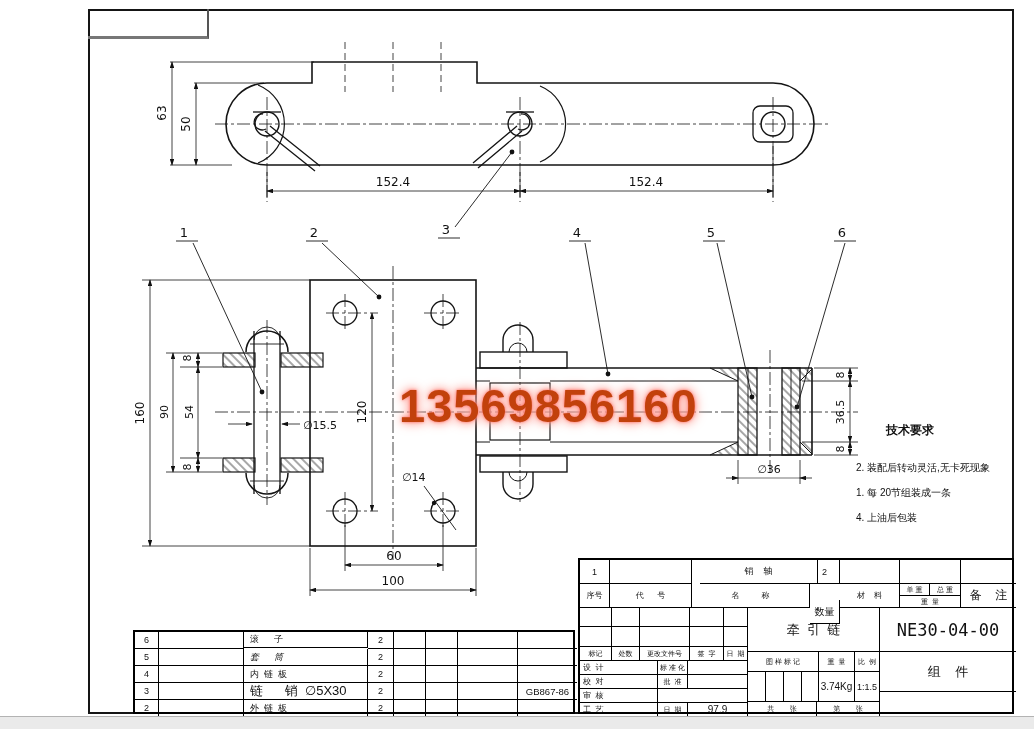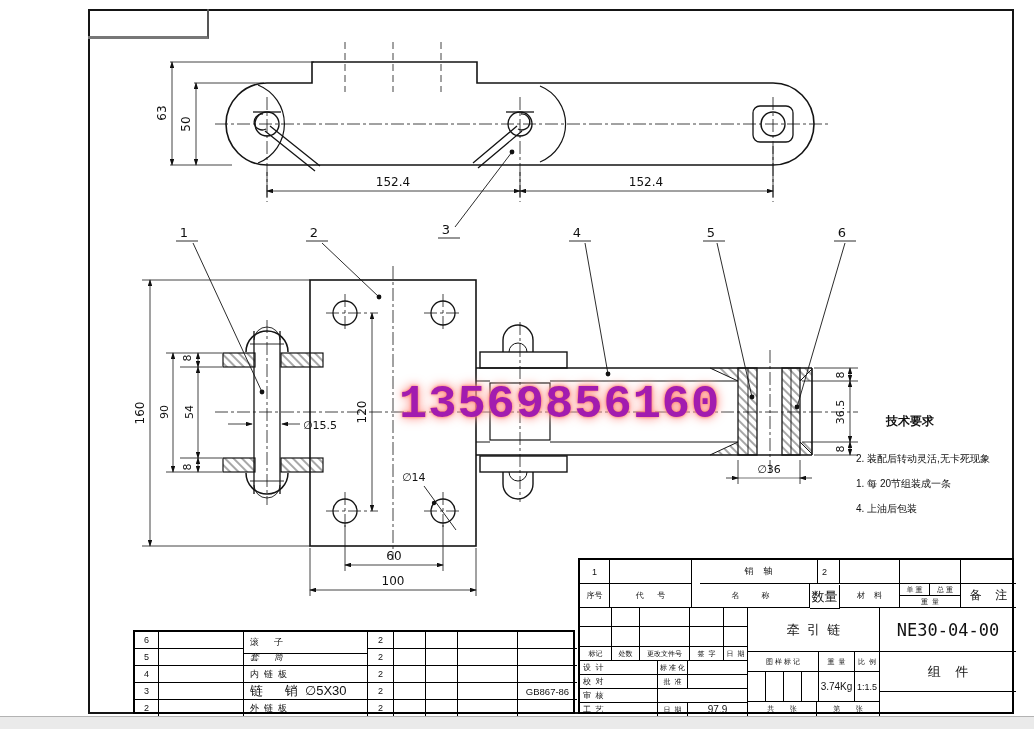--- a/index.html
+++ b/index.html
@@ -4,24 +4,24 @@
 <style>
   html,body{margin:0;padding:0;}
   body{width:1034px;height:729px;position:relative;background:#fff;overflow:hidden;
        font-family:"Liberation Sans","DejaVu Sans",sans-serif;color:#111;}
   .abs{position:absolute;box-sizing:border-box;}
   
   #frame{left:88px;top:9px;width:926px;height:705px;border:2px solid #151515;}
   #notch{left:88px;top:9px;width:121px;height:30px;border-right:2px solid #555;border-bottom:3px solid #777;}
   #bottombar{left:0;top:716px;width:1034px;height:13px;background:#eaeaea;border-top:1px solid #b3b3b3;}
   
-  #watermark{left:399px;top:378px;font-size:47px;font-weight:bold;color:#a21caf;letter-spacing:1px;
-     text-shadow:0 0 3px #ff6a5e,0 0 9px #ff968c,0 0 14px #ffb9b2;z-index:60;font-family:Liberation Mono, monospace;}
+  #watermark{left:399px;top:378px;font-size:47px;font-weight:bold;color:#c2410c;letter-spacing:1px;
+     text-shadow:0 0 3px #ff6a5e,0 0 9px #ff968c,0 0 14px #ffb9b2;z-index:60;font-family:Liberation Sans, sans-serif;}
   
-  #tech{left:856px;top:413px;width:156px;z-index:5;}
+  #tech{left:856px;top:422px;width:156px;z-index:5;}
   #tech .t-title{font-size:12px;font-weight:bold;margin-left:30px;margin-bottom:22px;}
   #tech .t-item{font-size:10px;margin-bottom:11px;white-space:pre;}
   
   .cell{position:absolute;box-sizing:border-box;border-right:1px solid #000;border-bottom:1px solid #000;
         display:flex;align-items:center;justify-content:center;font-size:9px;white-space:pre;overflow:hidden;}
   .cell.left{justify-content:flex-start;padding-left:3px;}
   .tblbox{position:absolute;box-sizing:border-box;border:2px solid #000;background:transparent;}
   svg text{font-family:"DejaVu Sans",sans-serif;fill:#111;}
   .dimtxt{font-size:12px;}
   .dimtxt-s{font-size:11px;}
@@ -227,21 +227,21 @@
   <div class="t-title">技术要求</div>
   <div class="t-item">2. 装配后转动灵活,无卡死现象</div>
   <div class="t-item">1. 每 20节组装成一条</div>
   <div class="t-item">4. 上油后包装</div>
 </div>
 
 <div class="tblbox" style="left:133px;top:630px;width:442px;height:84px;">
 
   <div class="cell" style="left:0;top:0;width:24px;height:17px;">6</div>
   <div class="cell" style="left:24px;top:0;width:85px;height:17px;"></div>
-  <div class="cell left" style="left:109px;top:0;width:124px;height:22px;padding-left:6px;">滚      子</div>
+  <div class="cell left" style="left:109px;top:0;width:124px;height:16px;padding-left:6px;">滚      子</div>
   <div class="cell" style="left:233px;top:0;width:26px;height:17px;">2</div>
   <div class="cell" style="left:259px;top:0;width:32px;height:17px;"></div>
   <div class="cell" style="left:291px;top:0;width:32px;height:17px;"></div>
   <div class="cell" style="left:323px;top:0;width:60px;height:17px;"></div>
   <div class="cell" style="left:383px;top:0;width:59px;height:17px;border-right:none;"></div>
 
   <div class="cell" style="left:0;top:17px;width:24px;height:17px;">5</div>
   <div class="cell" style="left:24px;top:17px;width:85px;height:17px;"></div>
   <div class="cell left" style="left:109px;top:17px;width:124px;height:17px;padding-left:6px;font-style:italic;">套      筒</div>
   <div class="cell" style="left:233px;top:17px;width:26px;height:17px;">2</div>
@@ -284,21 +284,21 @@
   <div class="cell" style="left:30px;top:0;width:82px;height:24px;"></div>
   <div class="cell" style="left:120px;top:0;width:118px;height:24px;">销    轴</div>
   <div class="cell" style="left:230px;top:0;width:30px;height:24px;">2</div>
   <div class="cell" style="left:260px;top:0;width:60px;height:24px;"></div>
   <div class="cell" style="left:320px;top:0;width:61px;height:24px;"></div>
   <div class="cell" style="left:381px;top:0;width:55px;height:24px;border-right:none;"></div>
 
   <div class="cell" style="left:0;top:24px;width:30px;height:24px;font-size:8px;">序号</div>
   <div class="cell" style="left:30px;top:24px;width:82px;height:24px;font-size:8px;">代      号</div>
   <div class="cell" style="left:112px;top:24px;width:118px;height:24px;font-size:8px;">名          称</div>
-  <div class="cell" style="left:230px;top:25px;width:30px;height:24px;font-size:13px;">数量</div>
+  <div class="cell" style="left:230px;top:40px;width:30px;height:24px;font-size:10px;">数量</div>
   <div class="cell" style="left:260px;top:24px;width:60px;height:24px;font-size:8px;">材    料</div>
   <div class="cell" style="left:320px;top:24px;width:30px;height:12px;font-size:7px;">单 重</div>
   <div class="cell" style="left:350px;top:24px;width:31px;height:12px;font-size:7px;">总 重</div>
   <div class="cell" style="left:320px;top:36px;width:61px;height:12px;font-size:7px;">重  量</div>
   <div class="cell" style="left:381px;top:24px;width:55px;height:24px;font-size:12px;border-right:none;">备    注</div>
 
   <div class="cell" style="left:0;top:48px;width:32px;height:19px;"></div>
   <div class="cell" style="left:32px;top:48px;width:28px;height:19px;"></div>
   <div class="cell" style="left:60px;top:48px;width:50px;height:19px;"></div>
   <div class="cell" style="left:110px;top:48px;width:34px;height:19px;"></div>

